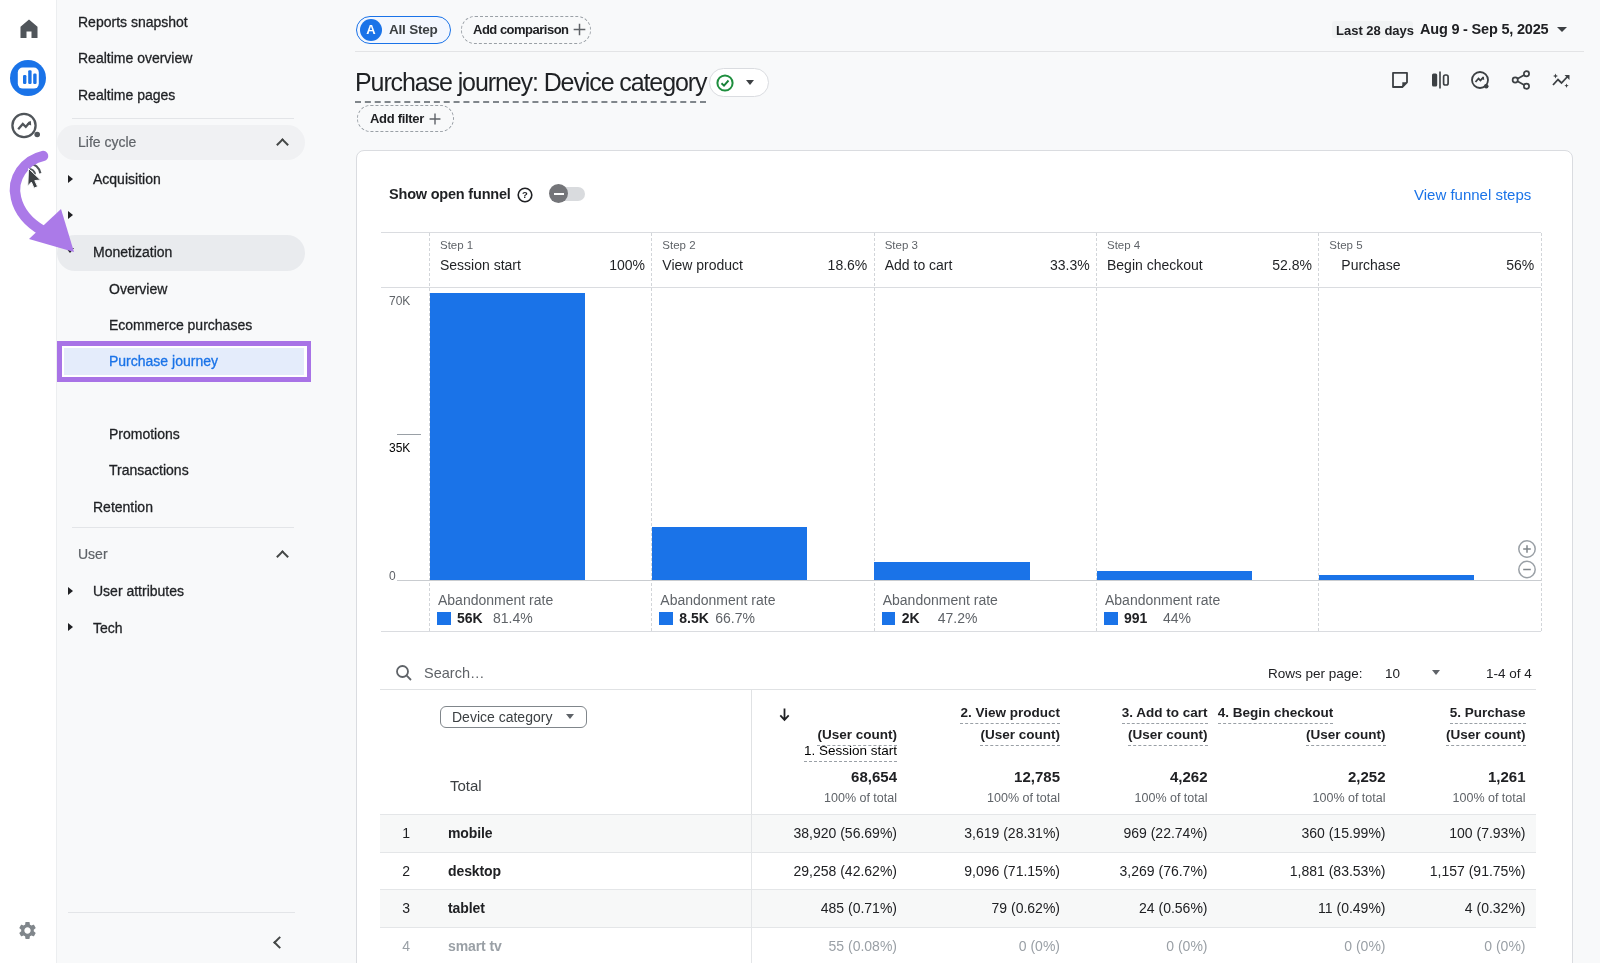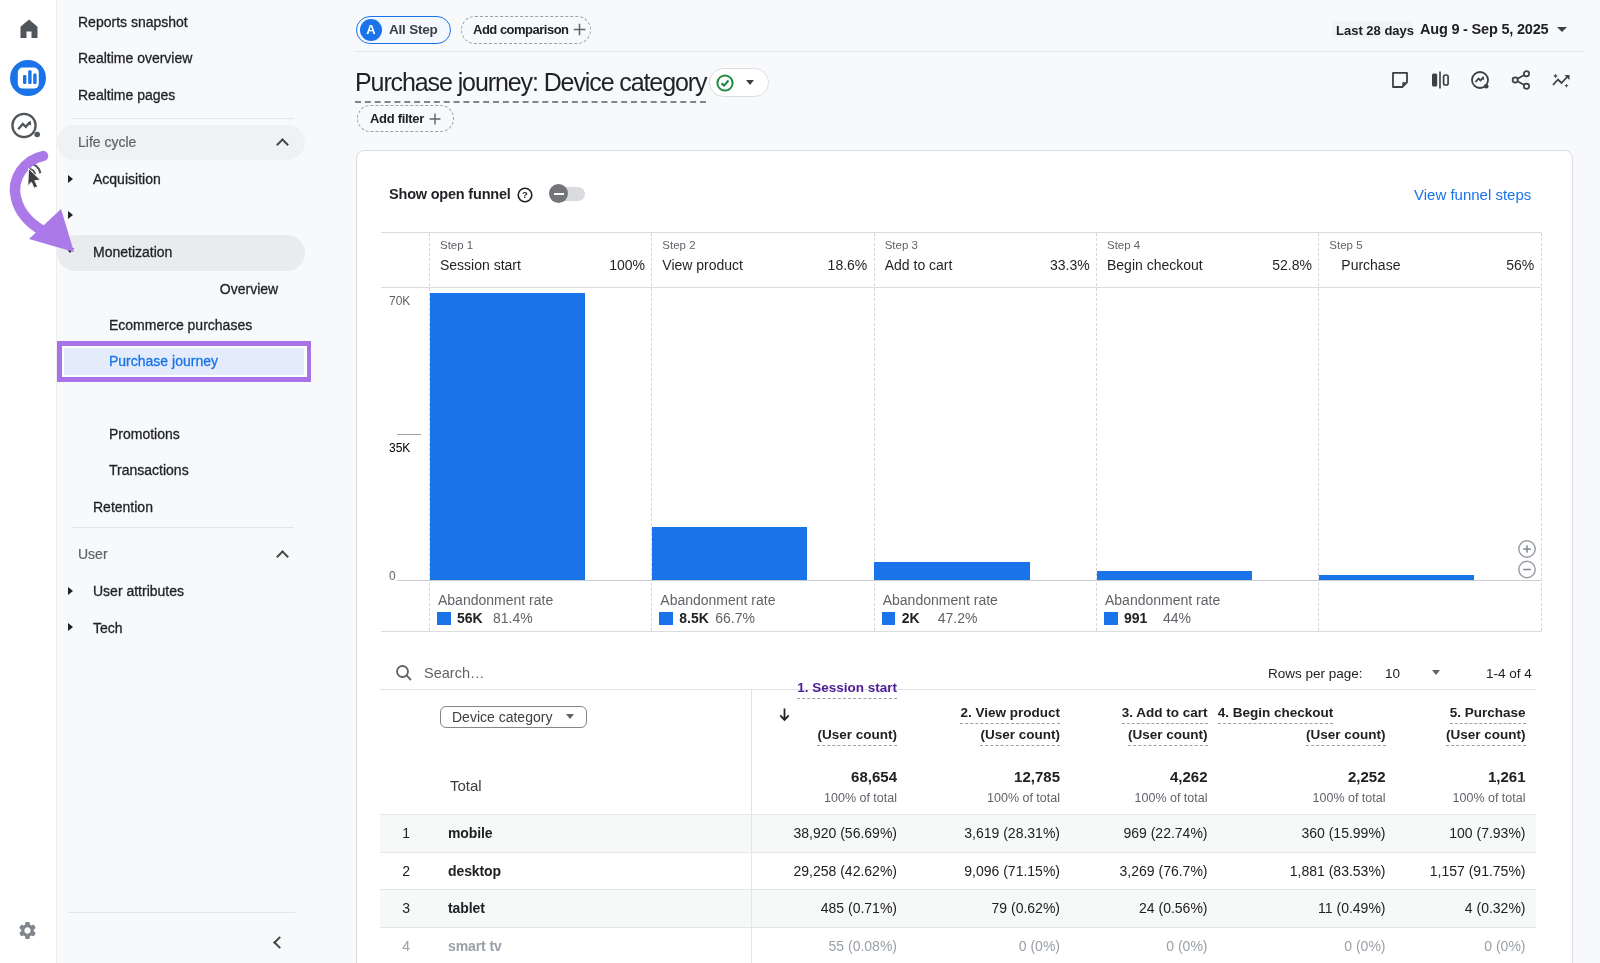--- a/index.html
+++ b/index.html
@@ -66,21 +66,21 @@
   <div class="chev" style="left:221px; top:140px; transform:rotate(45deg);"></div>
 
   <div class="tri tri-r" style="left:11px; top:174.5px;"></div>
   <div class="navitem" style="top:161px; left:36px;">Acquisition</div>
   <div class="tri tri-r" style="left:11px; top:211px;"></div>
 
   <div class="pill" style="left:0px; top:234.5px; width:248px; height:36px; background:#e9ebee;"></div>
   <div class="tri tri-d" style="left:9px; top:248px;"></div>
   <div class="navitem" style="top:234px; left:36px;">Monetization</div>
 
-  <div class="navitem" style="top:270.5px; left:52px;text-align:center;">Overview</div>
+  <div class="navitem" style="top:270.5px; left:52px;">Overview</div>
   <div class="navitem" style="top:306.5px; left:52px;">Ecommerce purchases</div>
 
   <div class="abs" style="left:0px; top:341px; width:254px; height:40.5px; background:#a873e6;"></div>
   <div class="abs" style="left:4.5px; top:345.5px; width:245px; height:31.5px; background:#fff;"></div>
   <div class="abs" style="left:7px; top:347.5px; width:240px; height:27.5px; background:#e4ecfb;"></div>
   <div class="navitem" style="top:343px; left:52px; color:#1a73e8; -webkit-text-stroke:0.3px #1a73e8;">Purchase journey</div>
 
   <div class="navitem" style="top:416px; left:52px;">Promotions</div>
   <div class="navitem" style="top:452px; left:52px;">Transactions</div>
   <div class="navitem" style="top:489px; left:36px;">Retention</div>
@@ -258,21 +258,21 @@
     <div class="tri tri-d abs" style="left:1432px; top:670px; border-top-color:#5f6368;"></div>
     <div class="abs" style="left:1486px; top:666px; font-size:13.5px; color:#202124;">1-4 of 4</div>
     <div class="abs" style="left:380px; top:689px; width:1156px; height:1px; background:#e0e2e4;"></div>
     <div class="abs" style="left:751px; top:689px; width:1px; height:274px; background:#e0e2e4;"></div>
     <div class="abs" style="left:440px; top:706px; width:147px; height:22px; border:1px solid #80868b; border-radius:6px;"></div>
     <div class="abs" style="left:452px; top:709px; font-size:14px; color:#3c4043;">Device category</div>
     <div class="tri tri-d abs" style="left:566px; top:714px; border-top-color:#5f6368;"></div>
     <svg class="abs" style="left:777px; top:706.5px;" width="15" height="15" viewBox="0 0 16 16">
       <path d="M8 1.5 V13 M3.5 9 L8 13.8 L12.5 9" fill="none" stroke="#202124" stroke-width="1.9"></path>
     </svg>
-    <div class="abs" style="left:677px; top:680px; width:220px; text-align:right; font-size:13.5px; font-weight:bold; color:#4c1d95;"><span style="border-bottom:1px dashed #9aa0a6; padding-bottom:3px;">1. Session start</span></div>
+    <div class="abs" style="left:677px; top:743px; width:220px; text-align:right; font-size:13.5px; font-weight:normal; color:#000000;"><span style="border-bottom:1px dashed #9aa0a6; padding-bottom:3px;">1. Session start</span></div>
     <div class="abs" style="left:677px; top:727px; width:220px; text-align:right; font-size:13.5px; font-weight:bold; color:#202124;"><span style="border-bottom:1px dashed #9aa0a6; padding-bottom:3px;">(User count)</span></div>
     <div class="abs" style="left:840px; top:705px; width:220px; text-align:right; font-size:13.5px; font-weight:bold; color:#202124;"><span style="border-bottom:1px dashed #9aa0a6; padding-bottom:3px;">2. View product</span></div>
     <div class="abs" style="left:840px; top:727px; width:220px; text-align:right; font-size:13.5px; font-weight:bold; color:#202124;"><span style="border-bottom:1px dashed #9aa0a6; padding-bottom:3px;">(User count)</span></div>
     <div class="abs" style="left:987.5px; top:705px; width:220px; text-align:right; font-size:13.5px; font-weight:bold; color:#202124;"><span style="border-bottom:1px dashed #9aa0a6; padding-bottom:3px;">3. Add to cart</span></div>
     <div class="abs" style="left:987.5px; top:727px; width:220px; text-align:right; font-size:13.5px; font-weight:bold; color:#202124;"><span style="border-bottom:1px dashed #9aa0a6; padding-bottom:3px;">(User count)</span></div>
     <div class="abs" style="left:1165.5px; top:705px; width:220px; text-align:center; font-size:13.5px; font-weight:bold; color:#202124;"><span style="border-bottom:1px dashed #9aa0a6; padding-bottom:3px;">4. Begin checkout</span></div>
     <div class="abs" style="left:1165.5px; top:727px; width:220px; text-align:right; font-size:13.5px; font-weight:bold; color:#202124;"><span style="border-bottom:1px dashed #9aa0a6; padding-bottom:3px;">(User count)</span></div>
     <div class="abs" style="left:1305.5px; top:705px; width:220px; text-align:right; font-size:13.5px; font-weight:bold; color:#202124;"><span style="border-bottom:1px dashed #9aa0a6; padding-bottom:3px;margin-top:40px;">5. Purchase</span></div>
     <div class="abs" style="left:1305.5px; top:727px; width:220px; text-align:right; font-size:13.5px; font-weight:bold; color:#202124;"><span style="border-bottom:1px dashed #9aa0a6; padding-bottom:3px;">(User count)</span></div>
     <div class="abs" style="left:450px; top:777px; font-size:15px; color:#3c4043;">Total</div>

